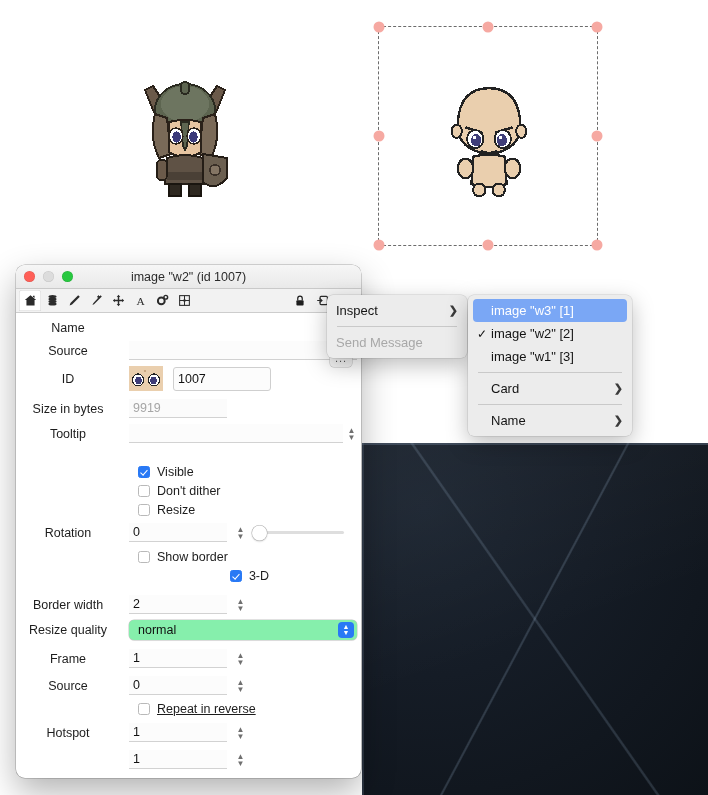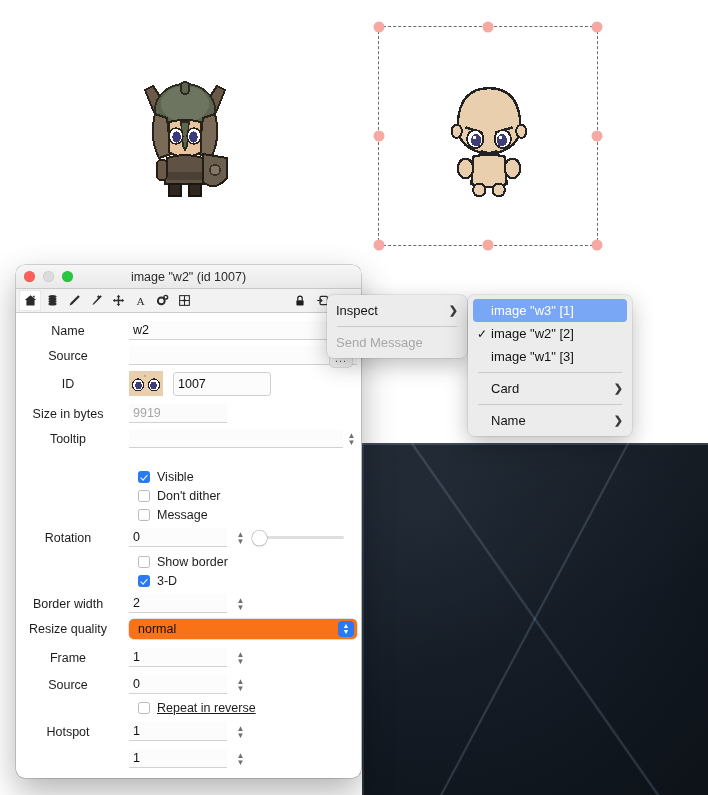--- a/index.html
+++ b/index.html
@@ -226,21 +226,21 @@
     transform: translateY(-50%);
     width: 15px; height: 15px;
     border-radius: 50%;
     background: #fff;
     box-shadow: 0 0 0 0.5px #b0b0b0, 0 1px 2px rgba(0,0,0,0.22);
   }
 
   .popup-btn {
     width: 228px; height: 20px;
     border-radius: 5px;
-    background: #f97316;
+    background: #86efac;
     box-shadow: 0 0 0 0.5px #c4c4c4, 0 1px 1px rgba(0,0,0,0.06);
     display: flex; align-items: center;
     padding: 0 3px 0 9px;
     box-sizing: border-box;
     font-size: 12.5px;
     color: #111;
   }
   .popup-chev {
     margin-left: auto;
     width: 16px; height: 16px;
@@ -497,21 +497,20 @@
             <circle cx="8" cy="8" r="1.3" fill="#ffffff"></circle>
           </svg>
       </div>
     </div>
   </div>
 
   <div id="inspector-body">
 
     <div class="frow">
       <div class="flabel">Name</div>
-      <input class="ftext w-wide" type="text" value="w2" style="">
     </div>
 
     <div class="frow">
       <div class="flabel">Source</div>
       <input class="ftext w-wide" type="text" value="" style="">
     </div>
 
     <div class="frow" style="margin-bottom:8px;">
       <div class="flabel">ID</div>
       <svg class="id-thumb" viewBox="0 0 34 25" xmlns="http://www.w3.org/2000/svg" shape-rendering="crispEdges">
@@ -546,41 +545,41 @@
       <div class="cblabel">Visible</div>
     </div>
 
     <div class="cbrow">
       <div class="cbox"></div>
       <div class="cblabel">Don't dither</div>
     </div>
 
     <div class="cbrow" style="margin-bottom:6px;">
       <div class="cbox"></div>
-      <div class="cblabel">Message</div>
+      <div class="cblabel">Resize</div>
     </div>
 
     <div class="frow" style="margin-bottom:8px;">
       <div class="flabel">Rotation</div>
       <input class="ftext w-mid" type="text" value="0" style="">
       <div class="stepper">
         <span>▲</span>
         <span>▼</span>
       </div>
       <div class="slider-track">
         <div class="slider-knob"></div>
       </div>
     </div>
 
     <div class="cbrow">
       <div class="cbox"></div>
       <div class="cblabel">Show border</div>
     </div>
 
-    <div class="cbrow" style="margin-bottom:6px;">
+    <div class="cbrow" style="margin-bottom:12px;justify-content:center;">
       <div class="cbox checked"></div>
       <div class="cblabel">3-D</div>
     </div>
 
     <div class="frow" style="">
       <div class="flabel">Border width</div>
       <input class="ftext w-mid" type="text" value="2" style="">
       <div class="stepper">
         <span>▲</span>
         <span>▼</span>

